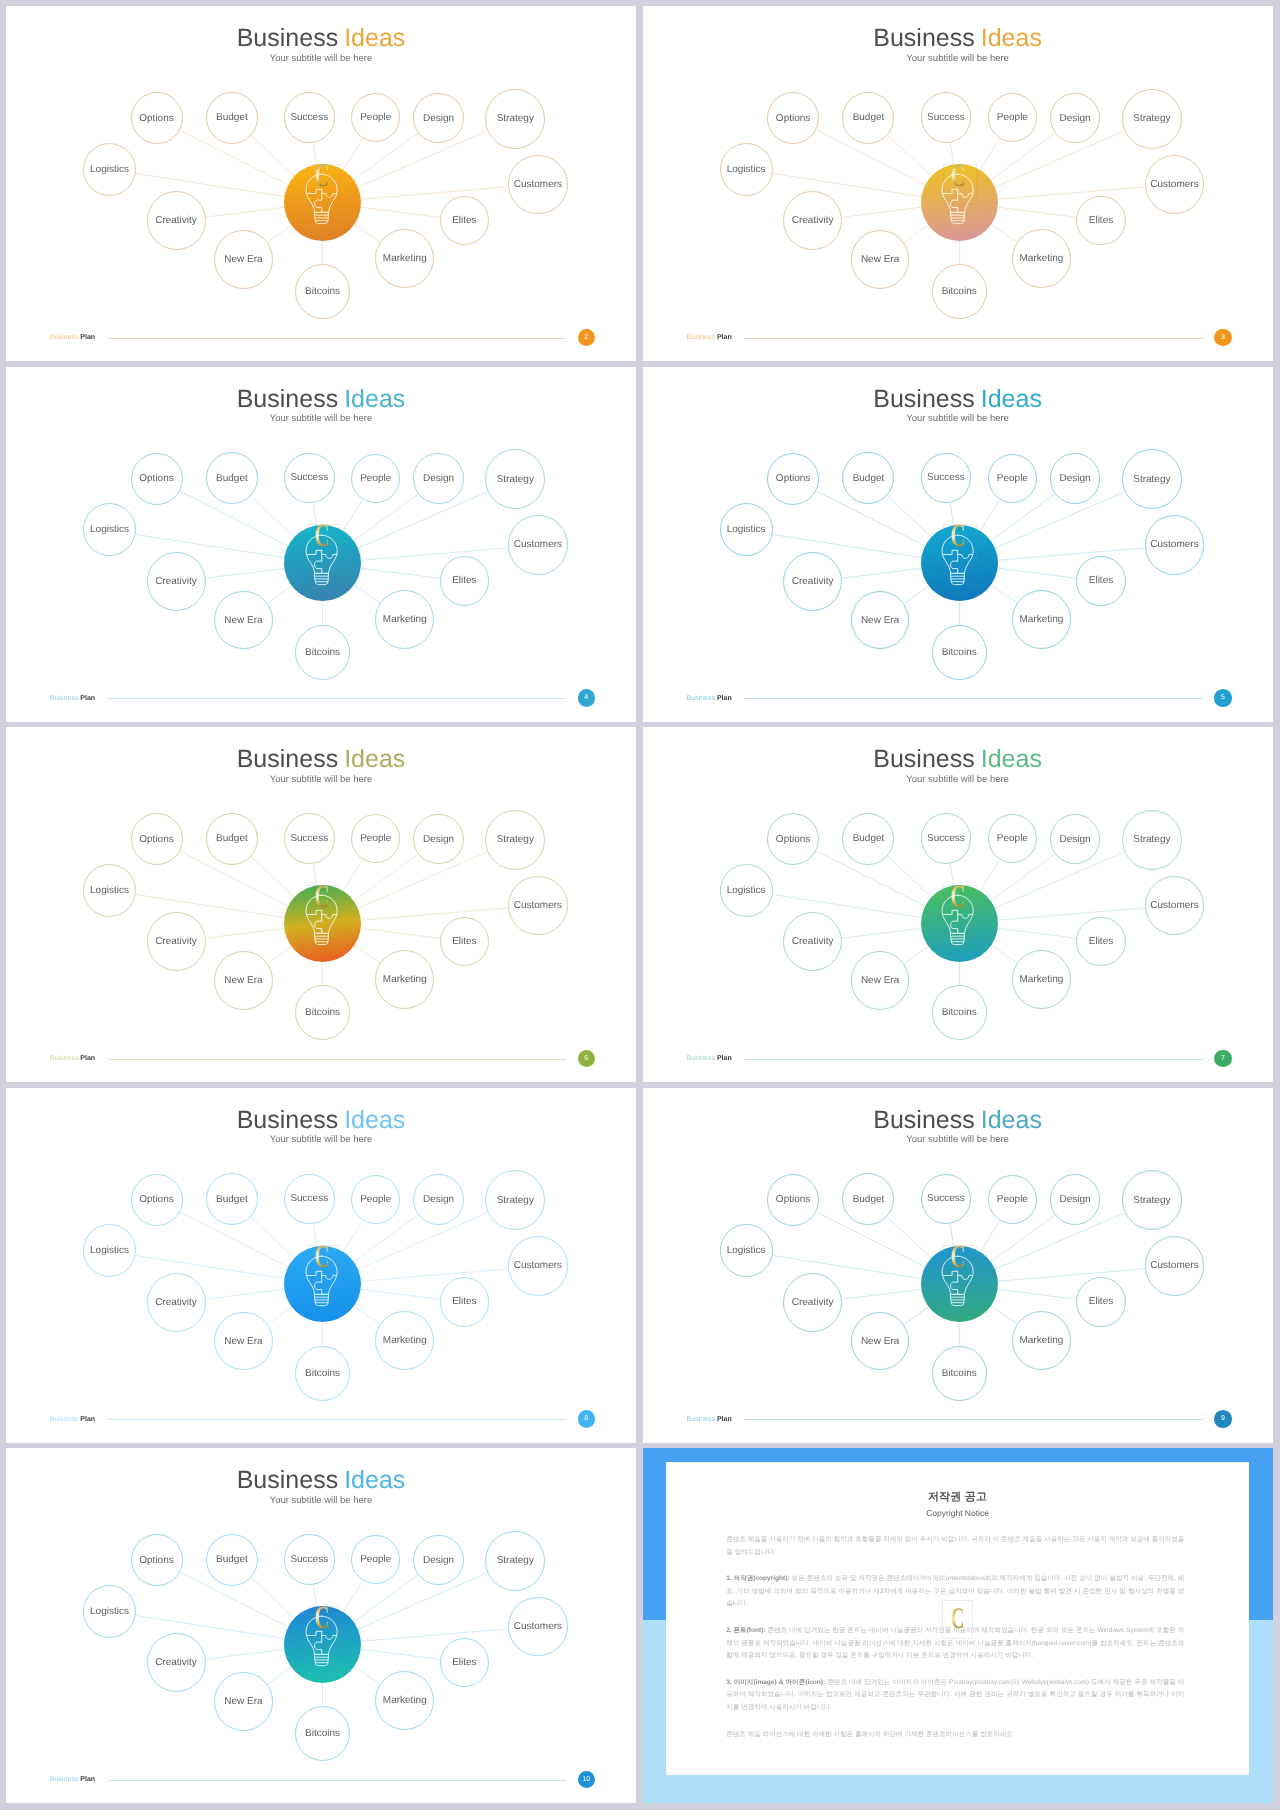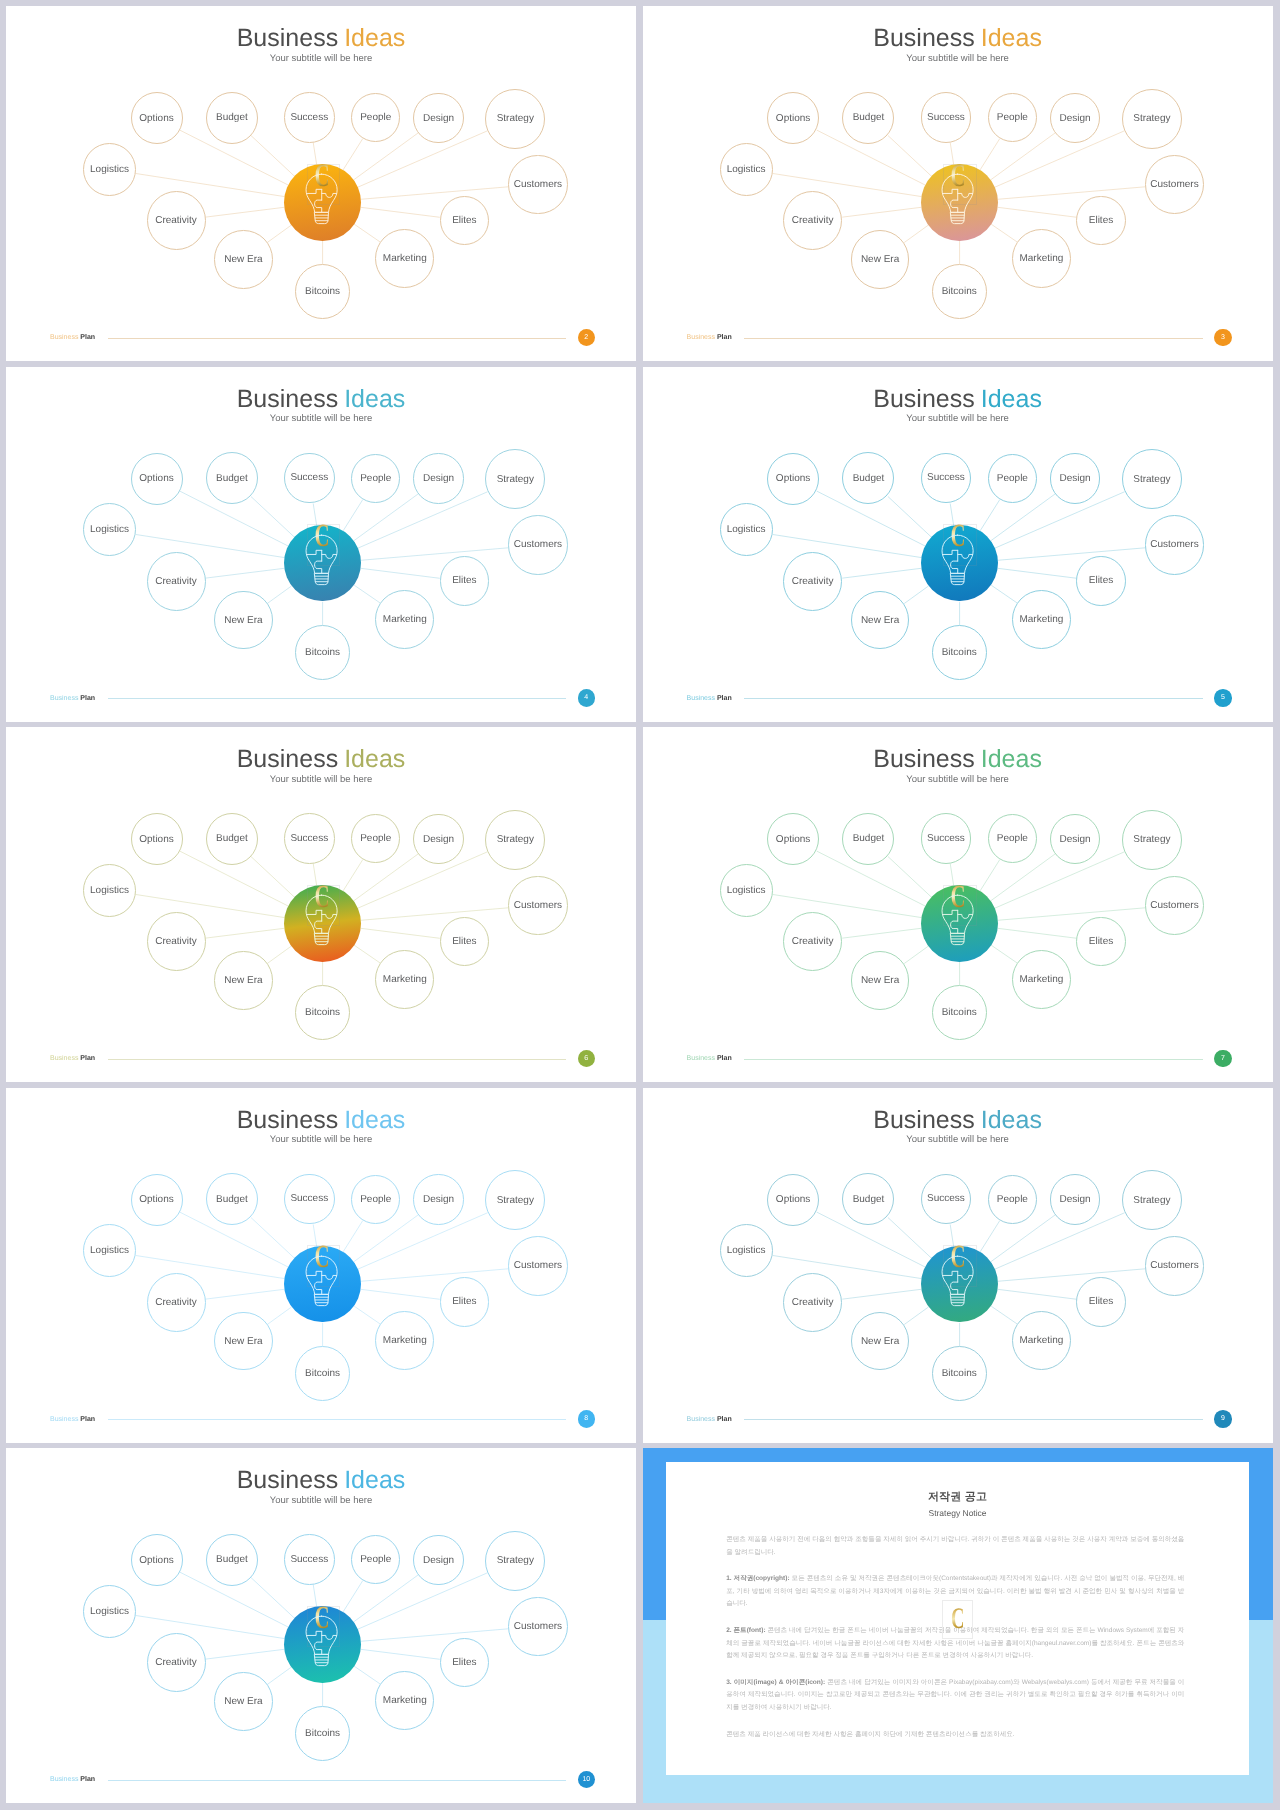--- a/index.html
+++ b/index.html
@@ -754,21 +754,21 @@
       <div class="fnote"><span class="b" style="color: rgb(147, 213, 238);">Business</span> <span class="p">Plan</span></div>
       <div class="fline" style="background: rgb(195, 230, 245);"></div>
       <div class="fpage" style="background: rgb(32, 145, 210);">10</div>
     </div>
     <div class="slide">
       <div class="cp">
         <div class="cp-band"></div>
       </div>
       <div class="cp-paper">
         <div class="cp-h1">저작권 공고</div>
-        <div class="cp-h2">Strategy Notice</div>
+        <div class="cp-h2">Copyright Notice</div>
         <div class="cp-body">
           <p><span>콘텐츠 제품을 사용하기 전에 다음의 협약과 조항들을 자세히 읽어 주시기 바랍니다. 귀하가 이 콘텐츠 제품을 사용하는 것은 사용자 계약과 보증에 동의하셨음을 알려드립니다.</span></p>
           <p><b>1. 저작권(copyright):</b><span> 모든 콘텐츠의 소유 및 저작권은 콘텐츠테이크아웃(Contentstakeout)과 제작자에게 있습니다. 사전 승낙 없이 불법적 이용, 무단전재, 배포, 기타 방법에 의하여 영리 목적으로 이용하거나 제3자에게 이용하는 것은 금지되어 있습니다. 이러한 불법 행위 발견 시 준엄한 민사 및 형사상의 처벌을 받습니다.</span></p>
           <p><b>2. 폰트(font):</b><span> 콘텐츠 내에 담겨있는 한글 폰트는 네이버 나눔글꼴의 저작권을 이용하여 제작되었습니다. 한글 외의 모든 폰트는 Windows System에 포함된 자체의 글꼴로 제작되었습니다. 네이버 나눔글꼴 라이선스에 대한 자세한 사항은 네이버 나눔글꼴 홈페이지(hangeul.naver.com)를 참조하세요. 폰트는 콘텐츠와 함께 제공되지 않으므로, 필요할 경우 정품 폰트를 구입하거나 다른 폰트로 변경하여 사용하시기 바랍니다.</span></p>
           <p><b>3. 이미지(image) &amp; 아이콘(icon):</b><span> 콘텐츠 내에 담겨있는 이미지와 아이콘은 Pixabay(pixabay.com)와 Webalys(webalys.com) 등에서 제공한 무료 저작물을 이용하여 제작되었습니다. 이미지는 참고로만 제공되고 콘텐츠와는 무관합니다. 이에 관한 권리는 귀하가 별도로 확인하고 필요할 경우 허가를 취득하거나 이미지를 변경하여 사용하시기 바랍니다.</span></p>
           <p><span>콘텐츠 제품 라이선스에 대한 자세한 사항은 홈페이지 하단에 기재한 콘텐츠라이선스를 참조하세요.</span></p>
         </div>
         <div class="cp-logo">
           <span style="background: linear-gradient(175deg, rgb(141, 107, 27) 0%, rgb(216, 180, 87) 22%, rgb(246, 234, 182) 48%, rgb(202, 163, 60) 70%, rgb(143, 109, 28) 100%) text; color: transparent;">C</span>
         </div>

